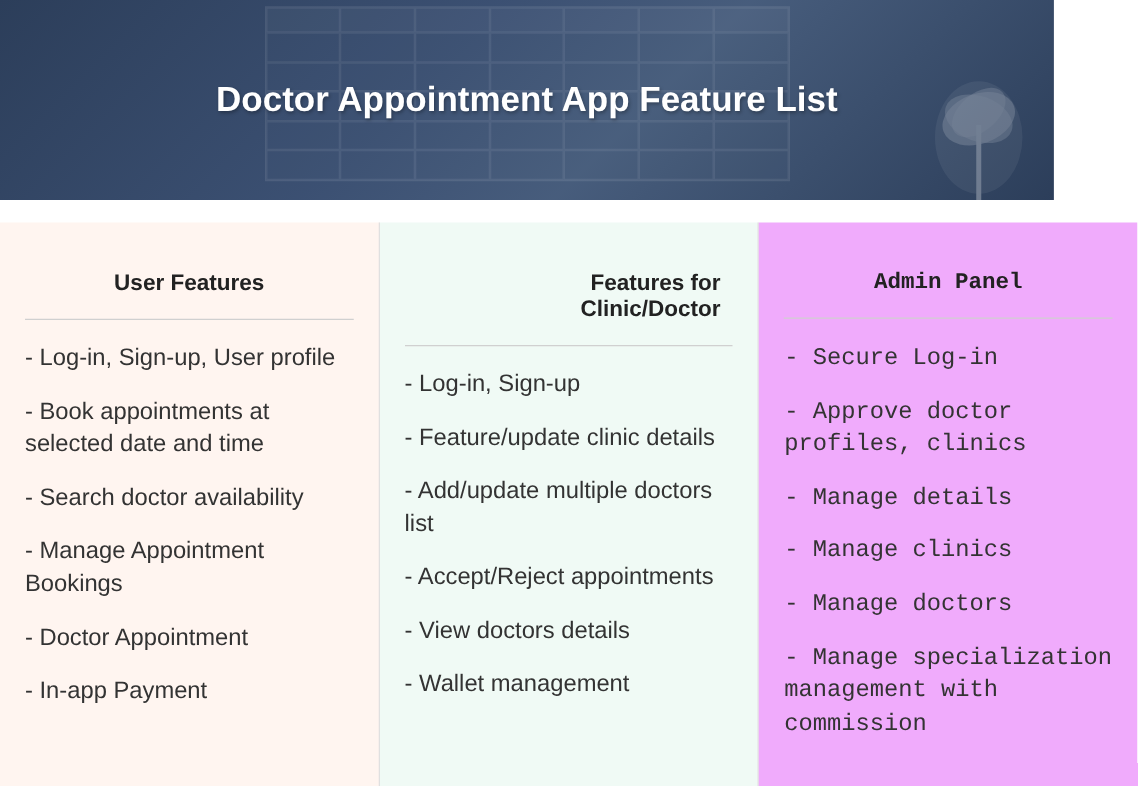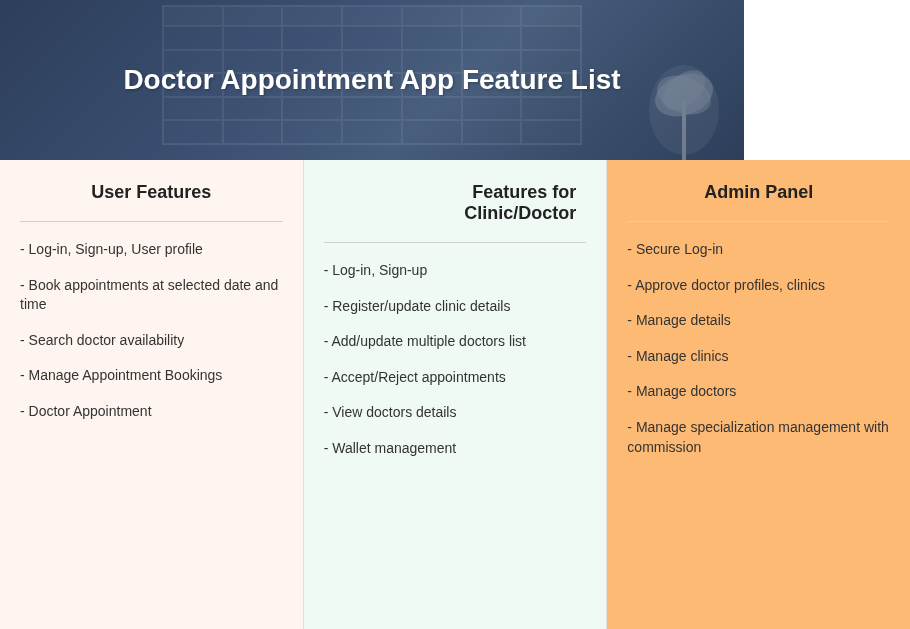--- a/index.html
+++ b/index.html
@@ -1,20 +1,20 @@
 <!DOCTYPE html>
 <html><head>
   <meta charset="utf-8">
   <style>
     * { margin: 0; padding: 0; box-sizing: border-box; }
     body { width: 910px; height: 629px; font-family: Arial, sans-serif; overflow: hidden; }
 
     .header {
       position: relative;
-      width: 744px;
+      width: 843px;
       height: 160px;
       background: #2c3e5a;
       display: flex;
       align-items: center;
       justify-content: center;
       overflow: hidden;
     }
 
     .header-bg {
       position: absolute;
@@ -73,55 +73,57 @@
     }
 
     .content {
       width: 910px;
       height: 469px;
       display: flex;
     }
 
     .column {
       flex: 1;
-      padding: 0 20px 20px 20px;
+      padding: 16px 20px 20px 20px;
+      margin-top: 18px;
     }
 
     .column-user {
       background: #fff5f0;
       border-right: 1px solid #e0e0e0;
     }
 
     .column-clinic {
       background: #f0faf5;
       border-right: 1px solid #e0e0e0;
     }
 
     .column-admin {
-      background: #fdba74;
+      background: #f0abfc;
+      font-family: Liberation Mono, monospace;
     }
 
     .column-header {
       font-size: 18px;
       font-weight: bold;
       text-align: center;
       padding: 22px 10px 18px 10px;
       color: #222;
       border-bottom: 1px solid #d0d0d0;
       margin-bottom: 10px;
     }
 
     .feature-list {
       list-style: none;
       padding: 0;
       margin-top: 8px;
     }
 
     .feature-item {
-      font-size: 14px;
+      font-size: 19px;
       color: #333;
       padding: 8px 0 8px 0;
       line-height: 1.4;
     }
 
     .feature-item::before {
       content: "- ";
     }
   </style>
 </head>
@@ -193,29 +195,30 @@
   <div class="content">
 
     <div class="column column-user">
       <div class="column-header">User Features</div>
       <ul class="feature-list">
         <li class="feature-item">Log-in, Sign-up, User profile</li>
         <li class="feature-item">Book appointments at selected date and time</li>
         <li class="feature-item">Search doctor availability</li>
         <li class="feature-item">Manage Appointment Bookings</li>
         <li class="feature-item">Doctor Appointment</li>
+        <li class="feature-item">In-app Payment</li>
       </ul>
     </div>
 
     <div class="column column-clinic">
       <div class="column-header" style="white-space: pre-line; text-align: right;">Features for
 Clinic/Doctor</div>
       <ul class="feature-list">
         <li class="feature-item">Log-in, Sign-up</li>
-        <li class="feature-item">Register/update clinic details</li>
+        <li class="feature-item">Feature/update clinic details</li>
         <li class="feature-item">Add/update multiple doctors list</li>
         <li class="feature-item">Accept/Reject appointments</li>
         <li class="feature-item">View doctors details</li>
         <li class="feature-item">Wallet management</li>
       </ul>
     </div>
 
     <div class="column column-admin">
       <div class="column-header">Admin Panel</div>
       <ul class="feature-list">

